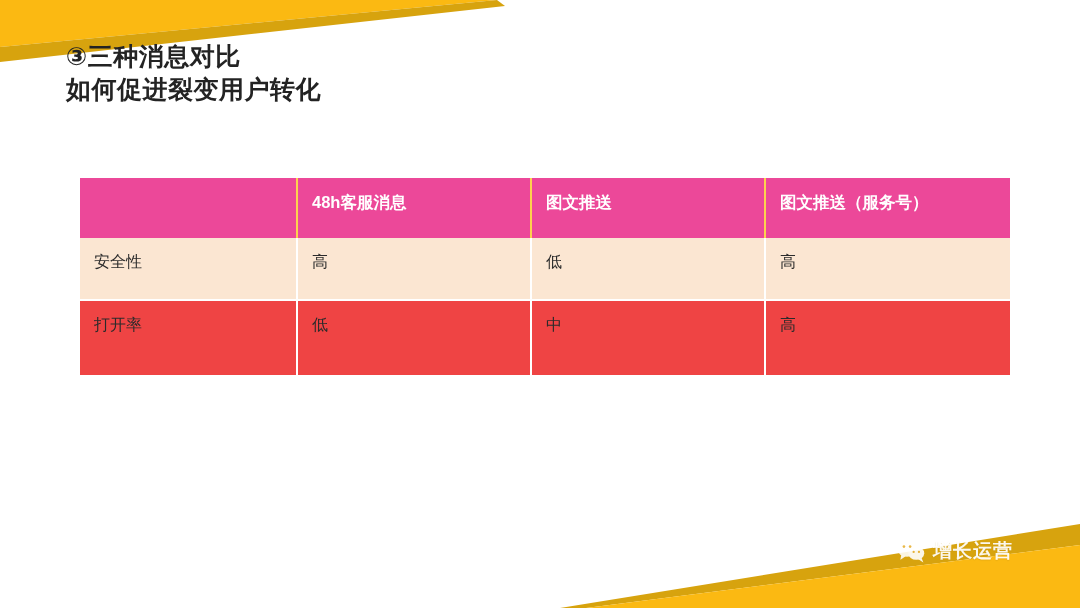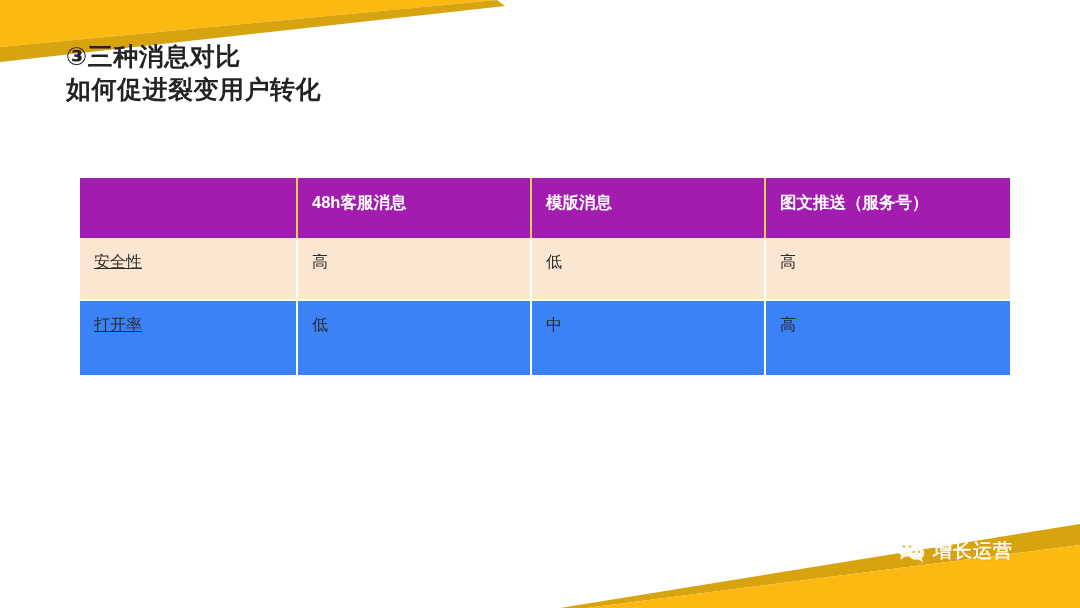--- a/index.html
+++ b/index.html
@@ -61,42 +61,42 @@
     text-align: left;
     vertical-align: top;
     padding: 14px 0 0 14px;
     font-size: 16px;
     font-weight: 400;
     color: #2b2b2b;
     box-sizing: border-box;
   }
   .cmp-table thead th {
     height: 60px;
-    background: #a21caf;
+    background: #ec4899;
     color: #ffffff;
     font-weight: 600;
     font-size: 16.5px;
     border-right: 2px solid #fdd24d;
   }
   .cmp-table thead th:last-child { border-right: none; }
 
   .cmp-table tbody tr.row-a td { background: #fbe6d2; }
-  .cmp-table tbody tr.row-b td { background: #3b82f6; }
+  .cmp-table tbody tr.row-b td { background: #ef4444; }
   .cmp-table tbody td {
     height: 63px;
     border-right: 2px solid #ffffff;
     border-bottom: 2px solid #ffffff;
   }
   .cmp-table tbody td:last-child { border-right: none; }
   .cmp-table tbody tr:last-child td {
     height: 74px;
     border-bottom: none;
   }
 
-  .col-label { width: 218px; text-decoration: underline; }
+  .col-label { width: 218px; }
   .col-data  { width: 234px; }
   .col-data3 { width: 244px; }
 
   
   .watermark {
     position: absolute;
     left: 896px;
     top: 538px;
     display: flex;
     align-items: center;
@@ -134,21 +134,21 @@
     <div class="title-line">③三种消息对比</div>
     <div class="title-line">如何促进裂变用户转化</div>
   </div>
 
   <div class="table-wrap">
     <table class="cmp-table">
       <thead>
         <tr>
           <th class="col-label"></th>
           <th class="col-data">48h客服消息</th>
-          <th class="col-data">模版消息</th>
+          <th class="col-data">图文推送</th>
           <th class="col-data3">图文推送（服务号）</th>
         </tr>
       </thead>
       <tbody>
         <tr class="row-a">
           <td class="col-label">安全性</td>
           <td class="col-data">高</td>
           <td class="col-data">低</td>
           <td class="col-data3">高</td>
         </tr>

